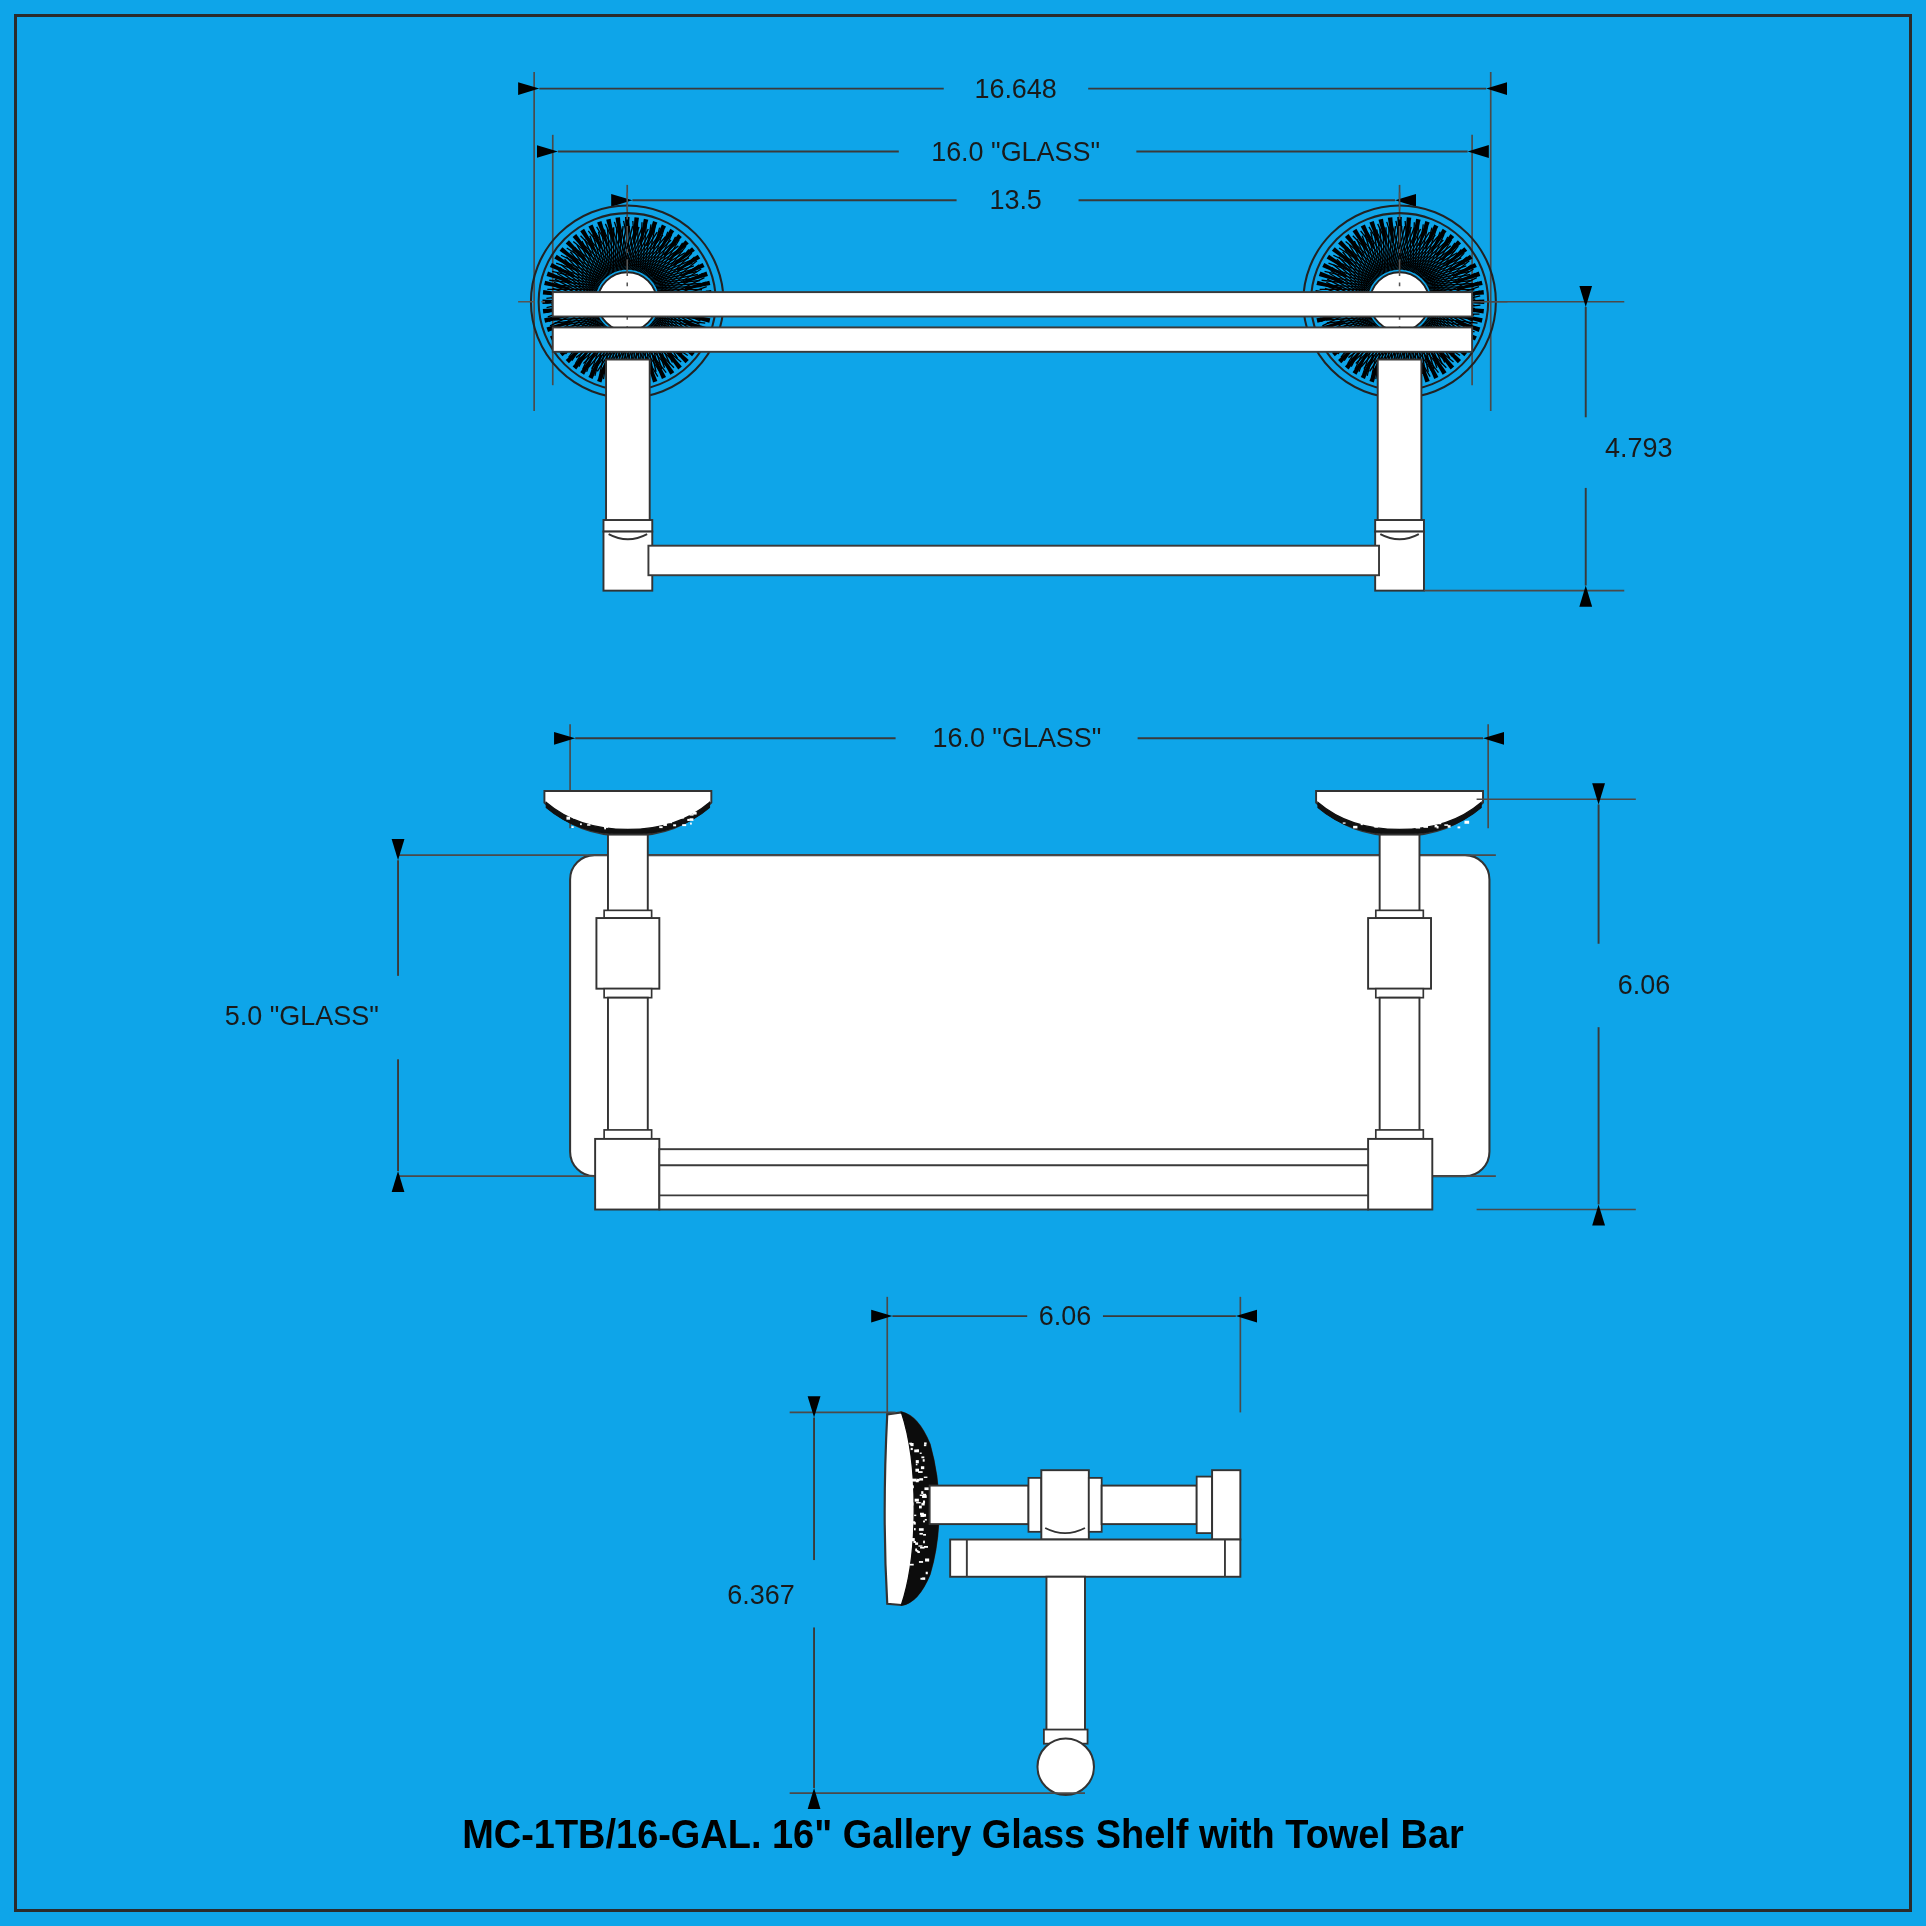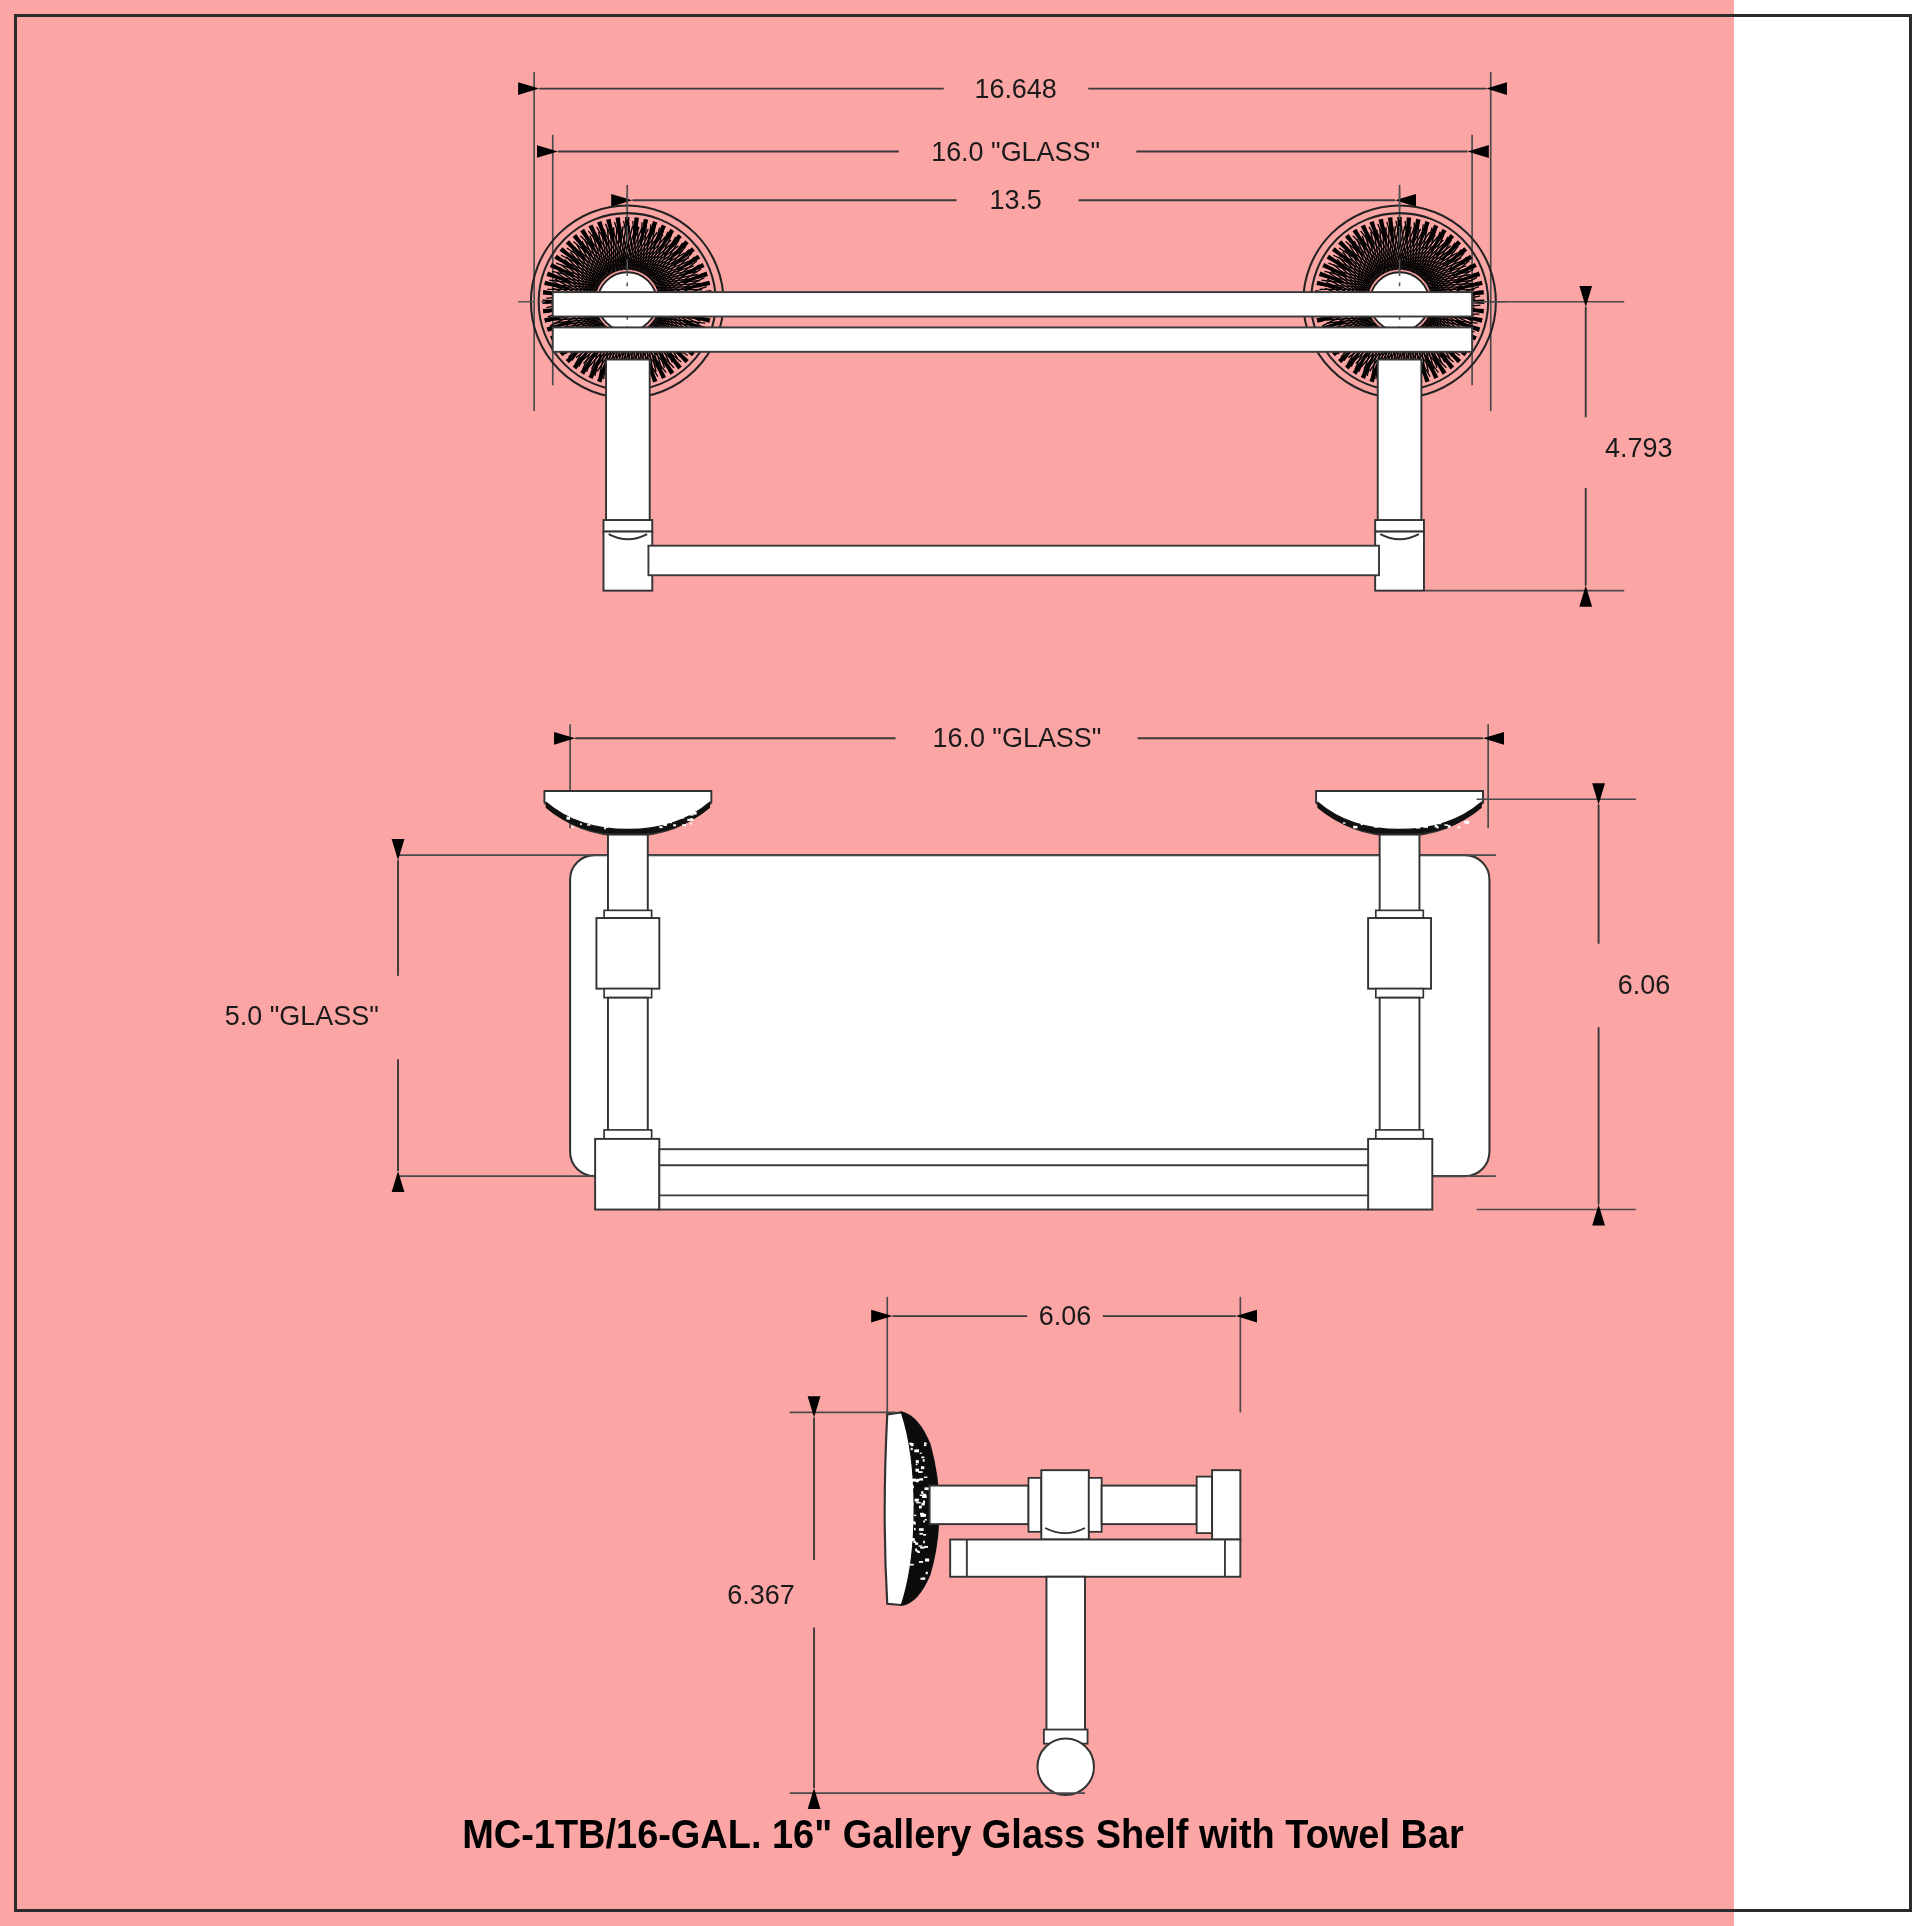--- a/index.html
+++ b/index.html
@@ -3,22 +3,22 @@
 <meta charset="utf-8">
 <style>
   html,body{margin:0;padding:0;background:#ffffff;}
   body{
     width:1926px;height:1926px;
     font-family:"Liberation Sans","DejaVu Sans",sans-serif;
     overflow:hidden;
   }
   #sheet{
     position:relative;
-    width:1734px;height:1926px;
-    background:#fca5a5;
+    width:1926px;height:1926px;
+    background:#0ea5e9;
     box-sizing:border-box;
   }
   #frame{
     position:absolute;
     left:14px;top:14px;
     width:1898px;height:1898px;
     border:3.9px solid #2b2b2b;
     box-sizing:border-box;
   }
   svg#drawing{

